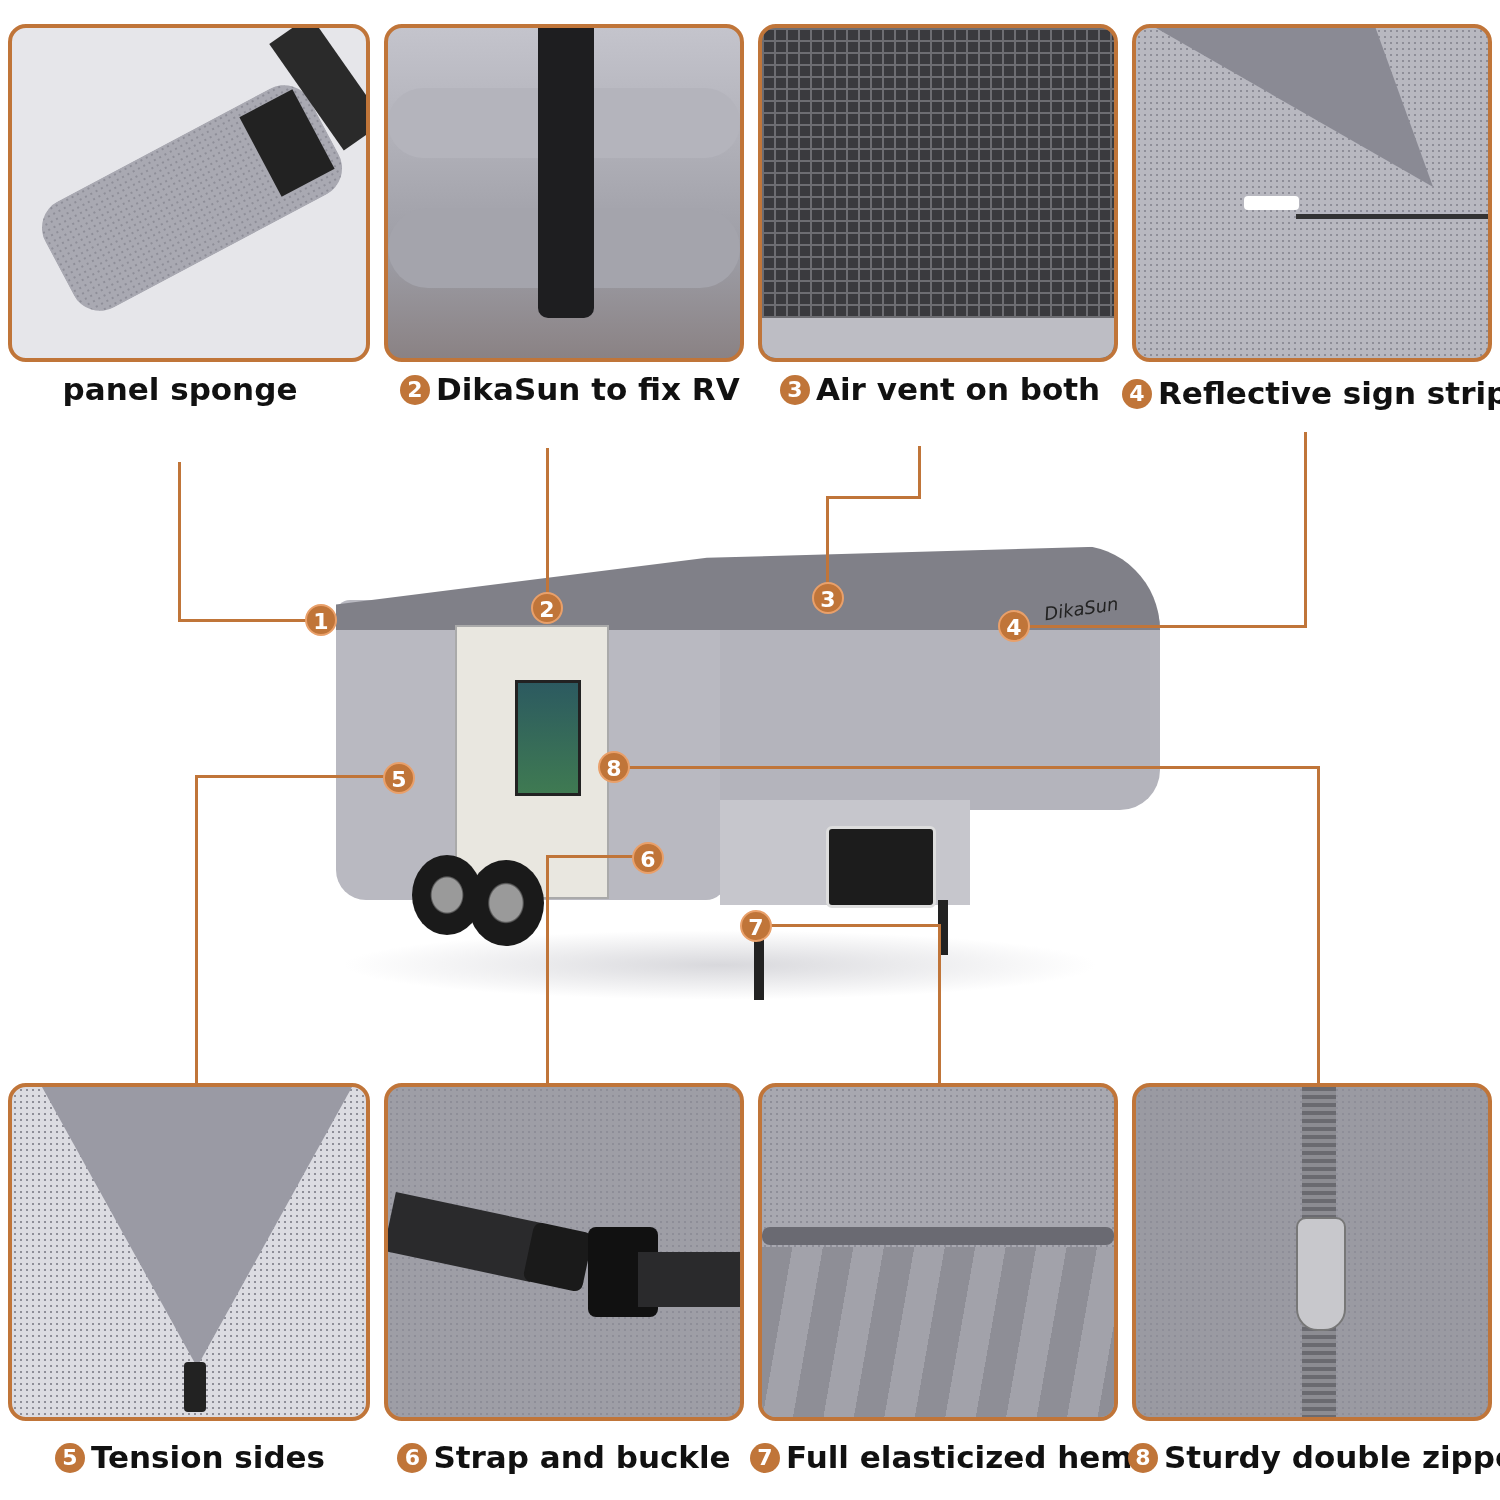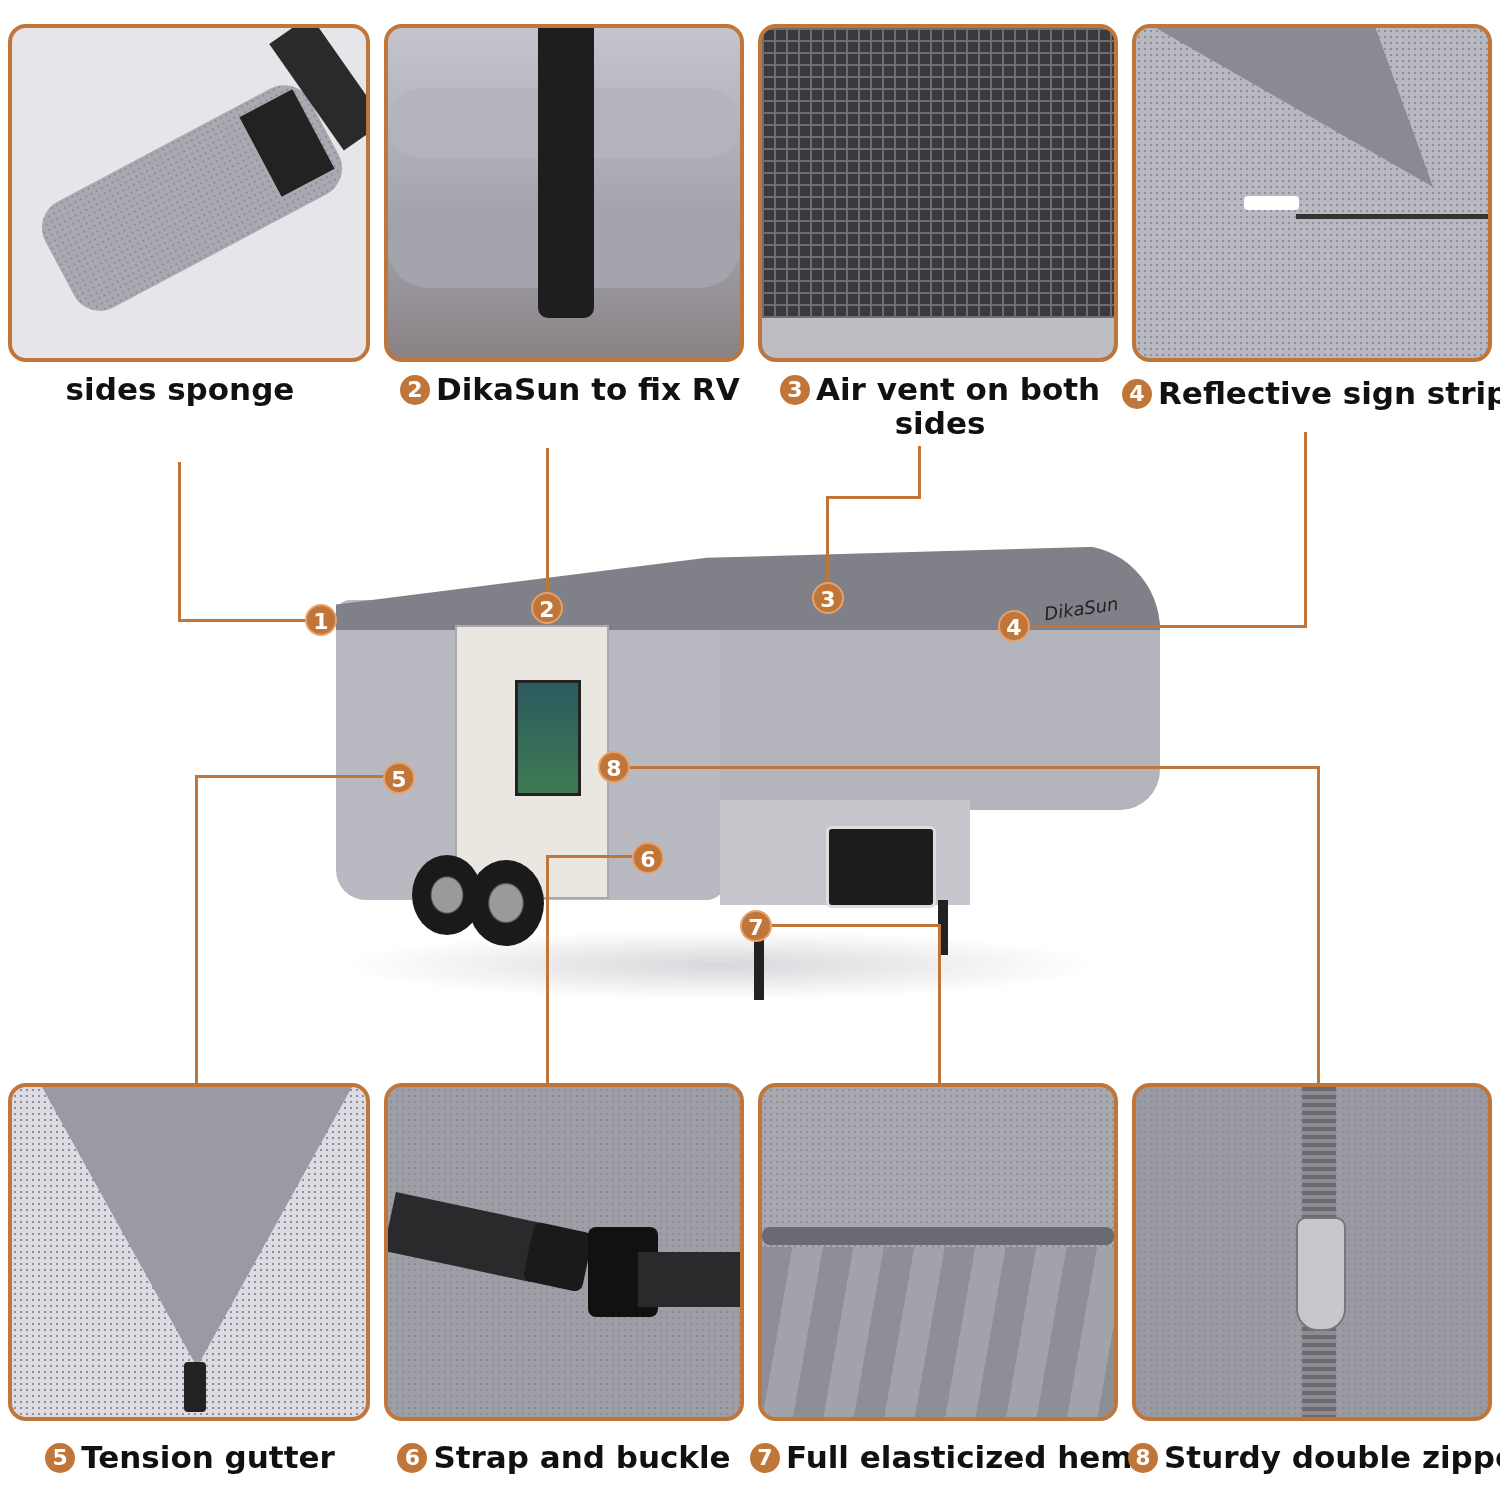--- a/index.html
+++ b/index.html
@@ -31,28 +31,27 @@
   <div style="position:absolute;left:0;bottom:0;width:100%;height:40px;background:#bdbdc4;"></div>
 </div>
 
 <div class="panel mesh" style="left:1132px;top:24px;width:360px;height:338px;background-color:#b8b8c0;">
   <div style="position:absolute;left:20px;top:0;width:0;height:0;border-left:110px solid transparent;border-right:110px solid transparent;border-top:300px solid #8a8a94;transform:rotate(-40deg);transform-origin:top left;"></div>
   <div style="position:absolute;left:108px;top:168px;width:55px;height:14px;background:#fff;border-radius:4px;"></div>
   <div style="position:absolute;left:160px;top:186px;width:200px;height:5px;background:#333;"></div>
 </div>
 
 <div class="cap" style="left:20px;top:372px;width:320px;">
-  <div>sides sponge</div>
+  <div>panel sponge</div>
 </div>
 <div class="cap" style="left:400px;top:372px;width:330px;">
   <div><span class="badge">2</span><span>DikaSun to fix RV</span></div>
 </div>
 <div class="cap" style="left:780px;top:372px;width:320px;">
   <div><span class="badge">3</span><span>Air vent on both</span></div>
-  <div>sides</div>
 </div>
 <div class="cap" style="left:1122px;top:376px;width:378px;">
   <div><span class="badge">4</span><span>Reflective sign stripe</span></div>
 </div>
 
 <div style="position:absolute;left:0;top:0;width:1500px;height:1500px;pointer-events:none;">
   <div style="position:absolute;left:340px;top:930px;width:760px;height:70px;border-radius:50%;background:radial-gradient(#d8d8dc,transparent 70%);"></div>
   <div style="position:absolute;left:336px;top:600px;width:390px;height:300px;background:#b9b9c1;border-radius:14px 6px 20px 30px;"></div>
   <div style="position:absolute;left:720px;top:560px;width:440px;height:250px;background:#b4b4bc;border-radius:10px 70px 40px 10px;"></div>
   <div style="position:absolute;left:336px;top:545px;width:824px;height:85px;background:#808088;border-radius:40px 90px 0 0;clip-path:polygon(0 70%,45% 15%,100% 0,100% 100%,0 100%);"></div>
@@ -109,21 +108,21 @@
   <div style="position:absolute;left:0;top:140px;width:100%;height:18px;background:#6a6a72;border-radius:8px;"></div>
   <div style="position:absolute;left:0;top:160px;width:100%;height:180px;background:repeating-linear-gradient(100deg,#8e8e96 0 30px,#a2a2aa 30px 60px);"></div>
 </div>
 
 <div class="panel mesh" style="left:1132px;top:1083px;width:360px;height:338px;background-color:#9a9aa2;">
   <div style="position:absolute;left:166px;top:0;width:34px;height:100%;background:repeating-linear-gradient(#6a6a70 0 4px,#8c8c92 4px 8px);"></div>
   <div style="position:absolute;left:160px;top:130px;width:46px;height:110px;background:#c8c8cc;border-radius:10px 10px 22px 22px;border:2px solid #777;"></div>
 </div>
 
 <div class="cap" style="left:20px;top:1440px;width:340px;">
-  <span class="badge">5</span><span>Tension gutter</span>
+  <span class="badge">5</span><span>Tension sides</span>
 </div>
 <div class="cap" style="left:394px;top:1440px;width:340px;">
   <span class="badge">6</span><span>Strap and buckle</span>
 </div>
 <div class="cap" style="left:750px;top:1440px;width:370px;">
   <span class="badge">7</span><span>Full elasticized hem</span>
 </div>
 <div class="cap" style="left:1128px;top:1440px;width:372px;">
   <span class="badge">8</span><span>Sturdy double zipper</span>
 </div>

